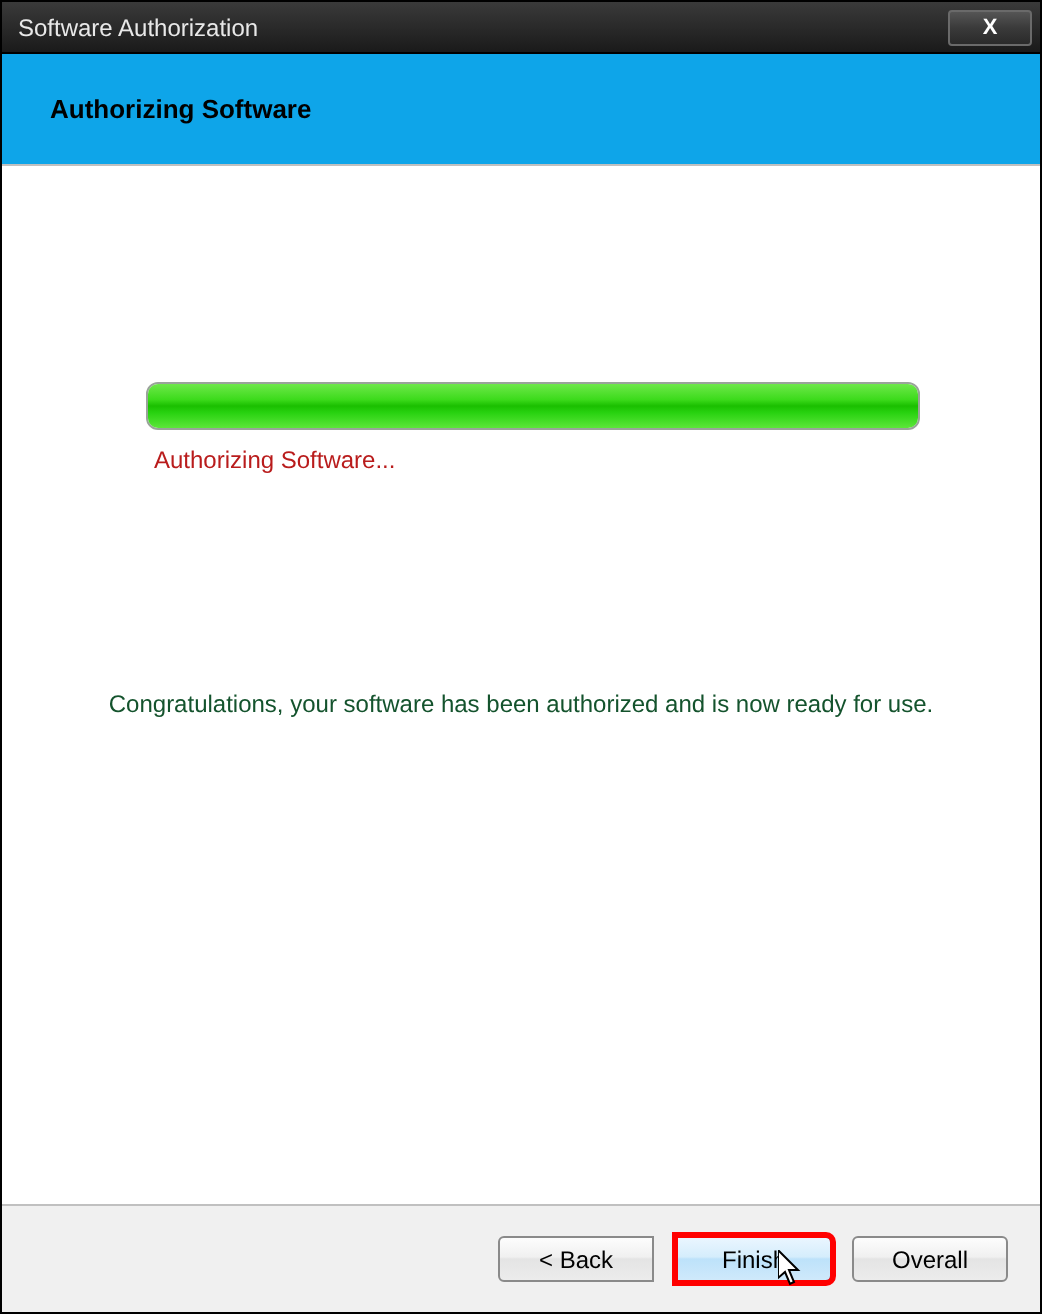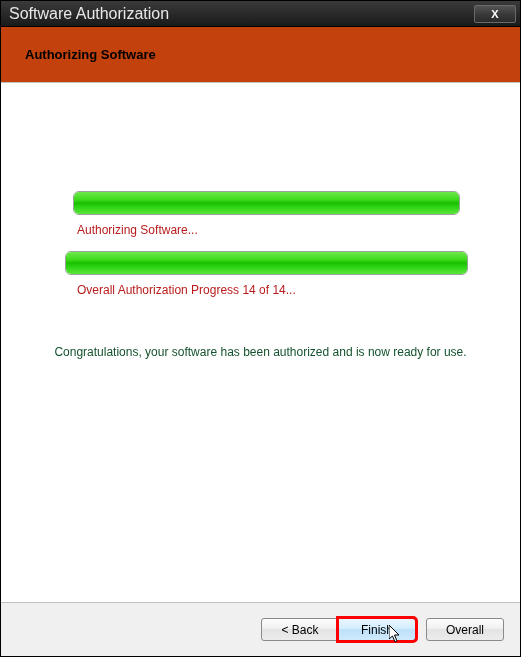--- a/index.html
+++ b/index.html
@@ -22,40 +22,40 @@
       height: 26px;
       background: linear-gradient(to bottom, #3a3a3a 0%, #2a2a2a 50%, #1a1a1a 100%);
       display: flex;
       align-items: center;
       justify-content: space-between;
       padding: 0 0 0 8px;
       border-bottom: 1px solid #000;
     }
     .titlebar-text {
       color: #e8e8e8;
-      font-size: 16px;
+      font-size: 12px;
     }
     .close-btn {
       width: 42px;
       height: 18px;
       margin-right: 4px;
       background: linear-gradient(to bottom, #555 0%, #3a3a3a 50%, #2a2a2a 100%);
       border: 1px solid #6a6a6a;
       border-radius: 2px;
       display: flex;
       align-items: center;
       justify-content: center;
       color: #fff;
       font-size: 11px;
       font-weight: bold;
       cursor: pointer;
     }
     .header-strip {
       height: 56px;
-      background: #c2410c;
+      background: #0ea5e9;
       border-bottom: 1px solid #c0c0c0;
       display: flex;
       align-items: center;
       padding-left: 24px;
     }
     .header-title {
       font-size: 13px;
       font-weight: bold;
       color: #000;
     }
@@ -135,21 +135,21 @@
     }
     .btn.highlighted {
       outline: 3px solid #ff0000;
       outline-offset: -1px;
       background: linear-gradient(to bottom, #eaf6ff 0%, #d5edfc 45%, #bde2fa 50%, #cfe9fb 100%);
       border-color: #3c7fb1;
       position: relative;
     }
     .btn-group {
       display: flex;
-      gap: 0;
+      gap: 12px;
     }
     .btn-group .btn:first-child { border-top-right-radius: 0; border-bottom-right-radius: 0; }
     .btn-group .btn:last-child { border-top-left-radius: 0; border-bottom-left-radius: 0; margin-left: -1px; }
     .cursor {
       position: absolute;
       pointer-events: none;
       z-index: 100;
     }
   </style>
 </head>
@@ -170,26 +170,20 @@
 
   <div class="content">
 
     <div class="progress-block first">
       <div class="progress-bar-outer">
         <div class="progress-bar-fill"></div>
       </div>
       <div class="progress-label">Authorizing Software...</div>
     </div>
 
-    <div class="progress-block second">
-      <div class="progress-bar-outer">
-        <div class="progress-bar-fill"></div>
-      </div>
-      <div class="progress-label">Overall Authorization Progress 14 of 14...</div>
-    </div>
 
     <div class="congrats">Congratulations, your software has been authorized and is now ready for use.</div>
 
   </div>
 
   <div class="footer">
     <div class="btn-group">
       <button class="btn">&lt; Back</button>
       <button class="btn highlighted">
         <span>Finish</span>

